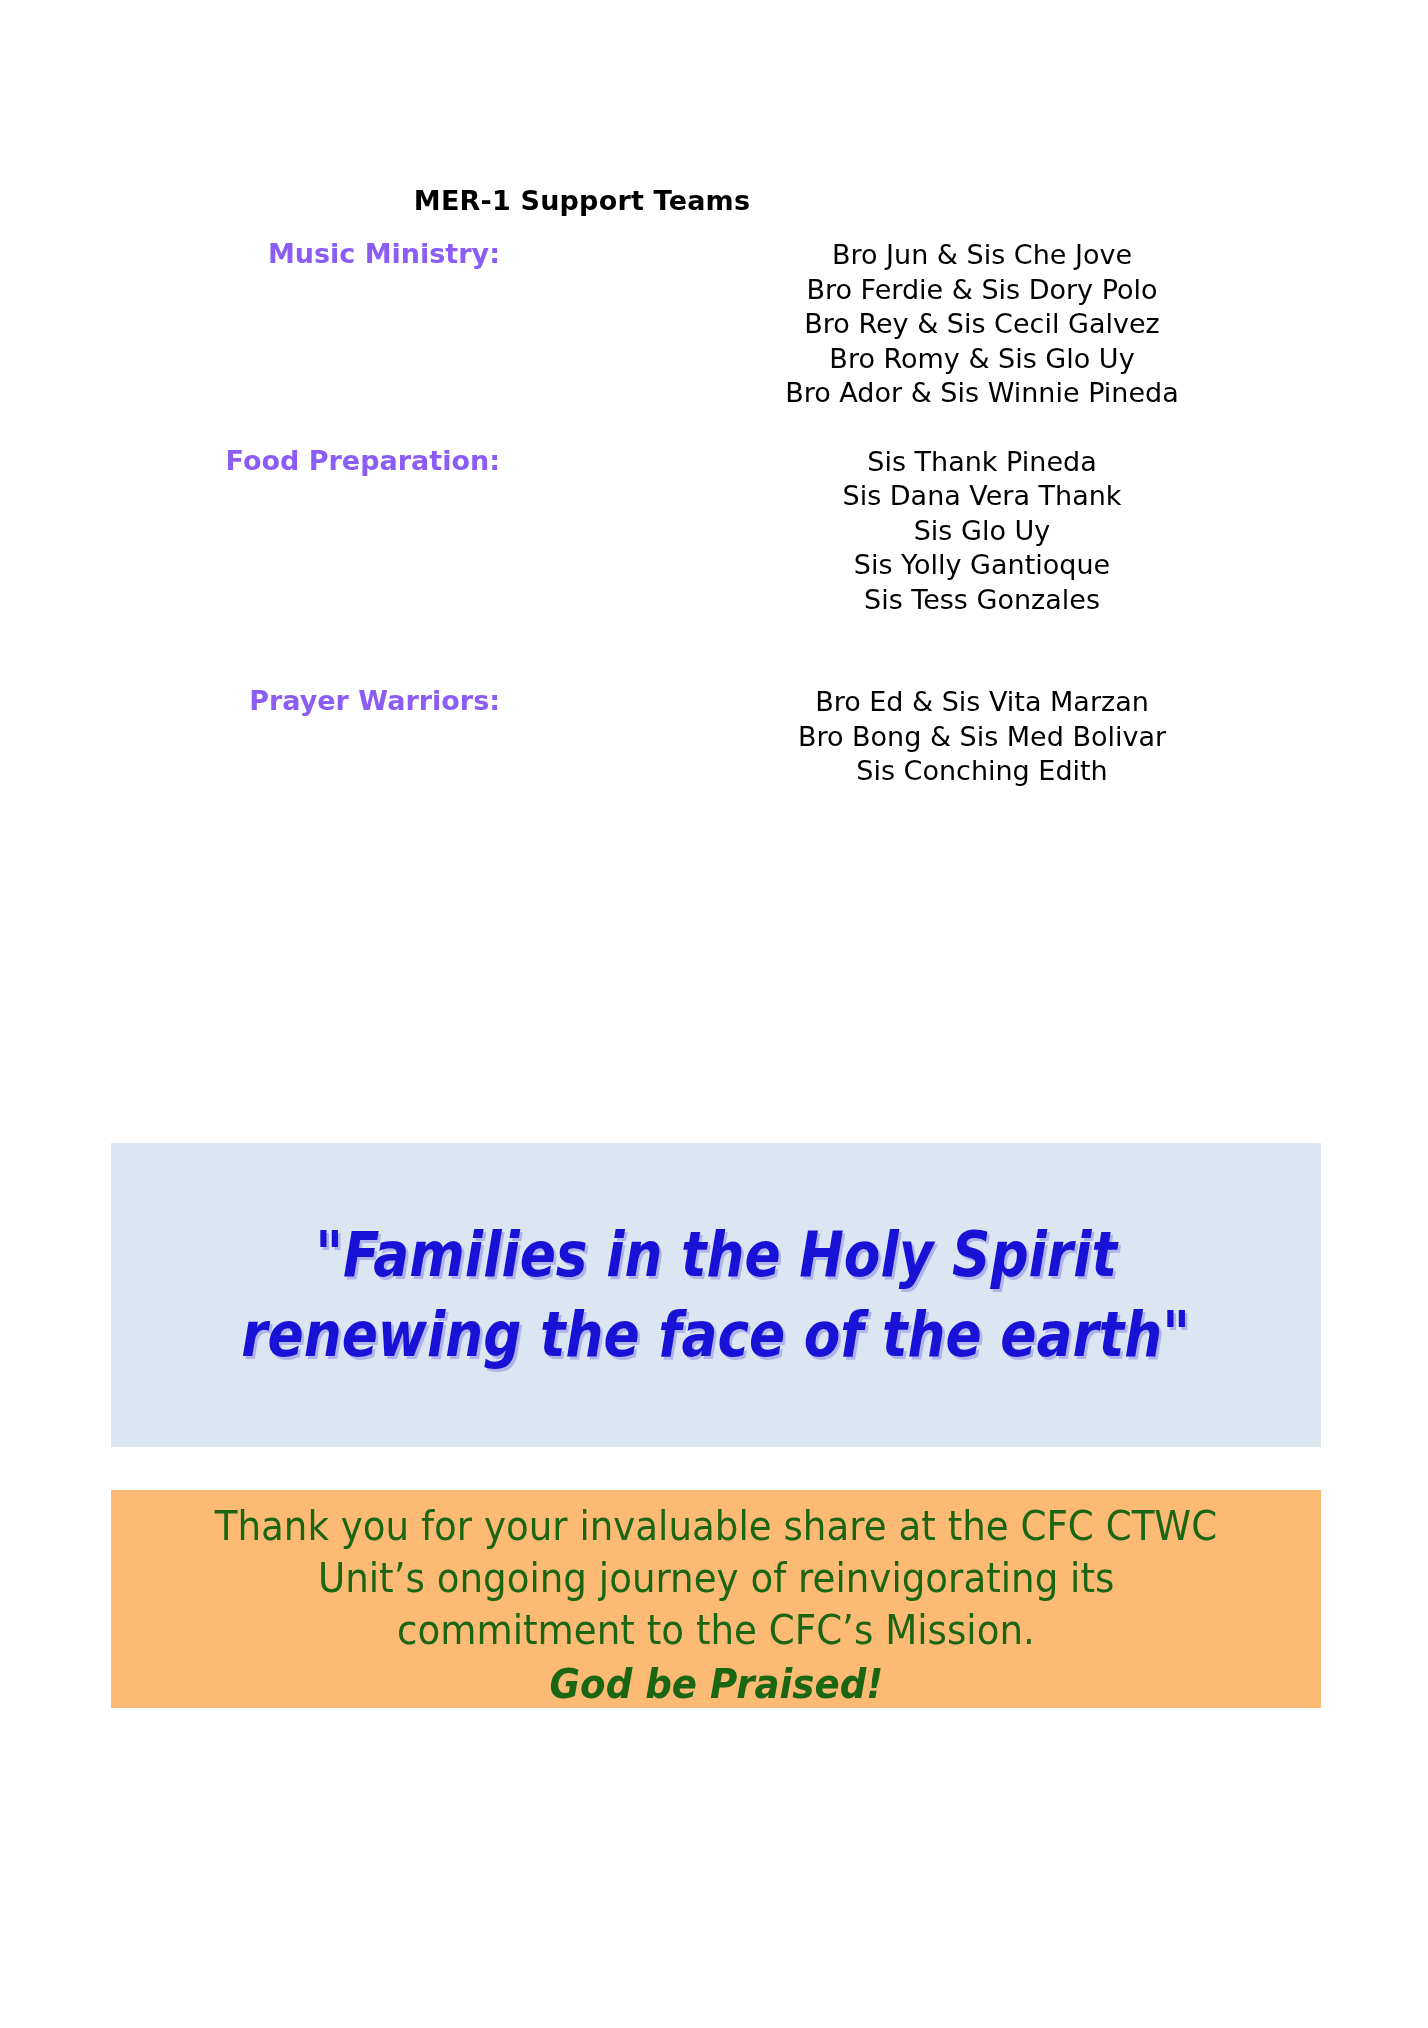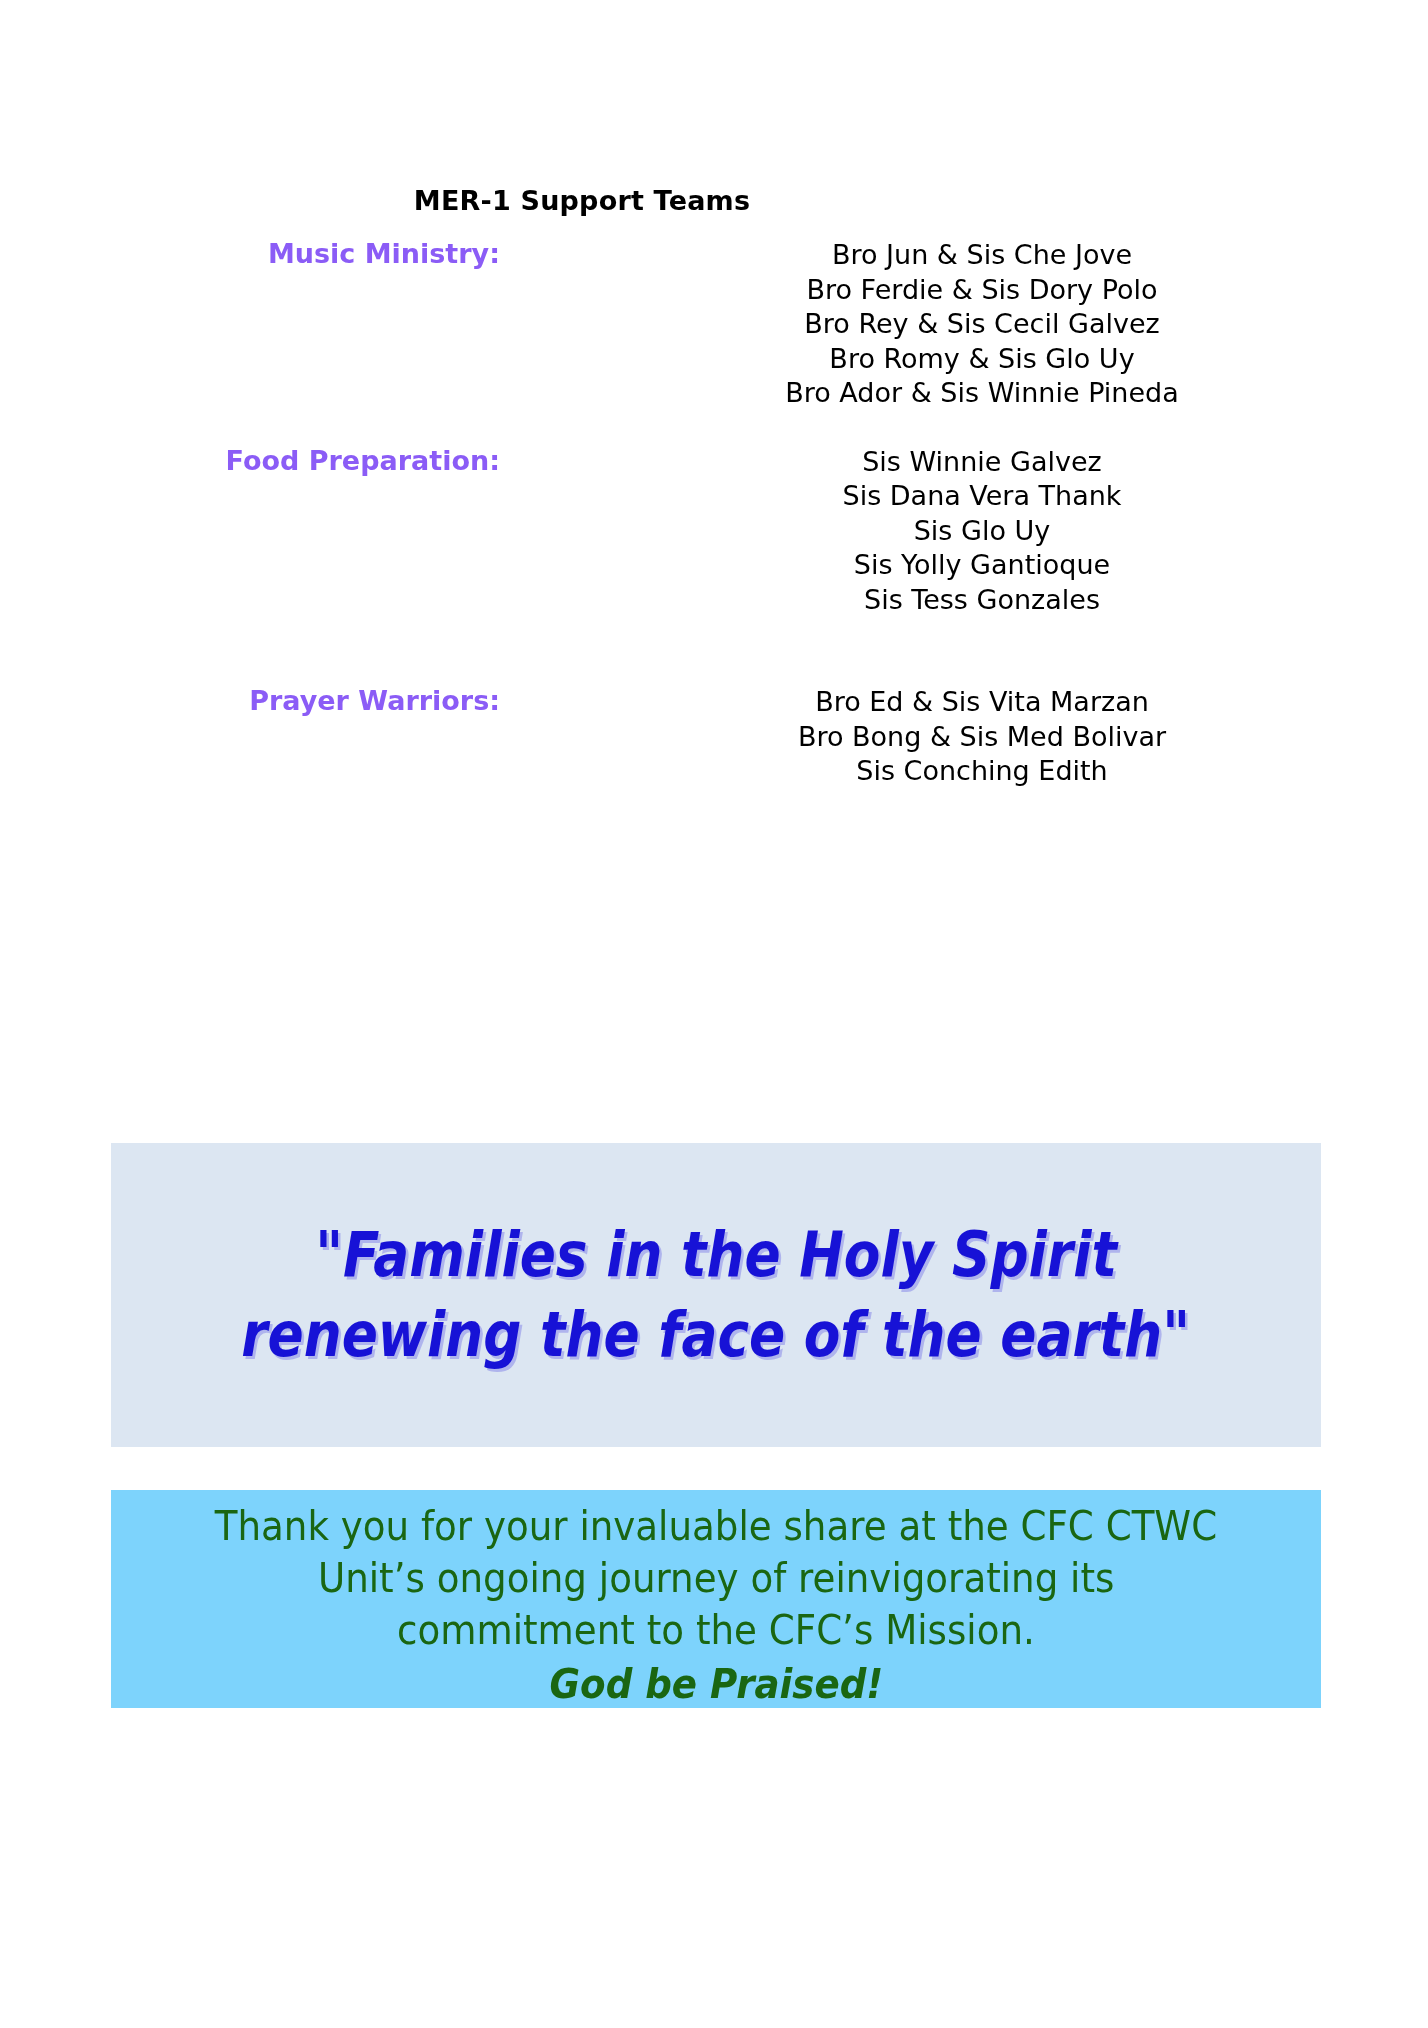--- a/index.html
+++ b/index.html
@@ -102,21 +102,21 @@
     text-shadow: 3px 3px 0 rgba(120,120,230,0.45);
   }
 
   
   .thanks-banner {
     position: absolute;
     left: 111px;
     top: 1490px;
     width: 1210px;
     height: 218px;
-    background: #7dd3fc;
+    background: #fdba74;
     display: flex;
     flex-direction: column;
     align-items: center;
     justify-content: center;
     padding-top: 14px;
     box-sizing: border-box;
   }
 
   .thanks-line {
     display: block;
@@ -163,21 +163,21 @@
         </td>
       </tr>
       <tr class="team-gap">
           <td></td>
           <td></td>
         </tr>
 
       <tr>
         <td class="team-label-cell">Food Preparation:</td>
         <td class="team-names-cell">
-          <span class="team-name-line">Sis Winnie Galvez</span>
+          <span class="team-name-line">Sis Thank Pineda</span>
           <span class="team-name-line">Sis Dana Vera Thank</span>
           <span class="team-name-line">Sis Glo Uy</span>
           <span class="team-name-line">Sis Yolly Gantioque</span>
           <span class="team-name-line">Sis Tess Gonzales</span>
         </td>
       </tr>
       <tr class="team-gap">
           <td></td>
           <td></td>
         </tr>

